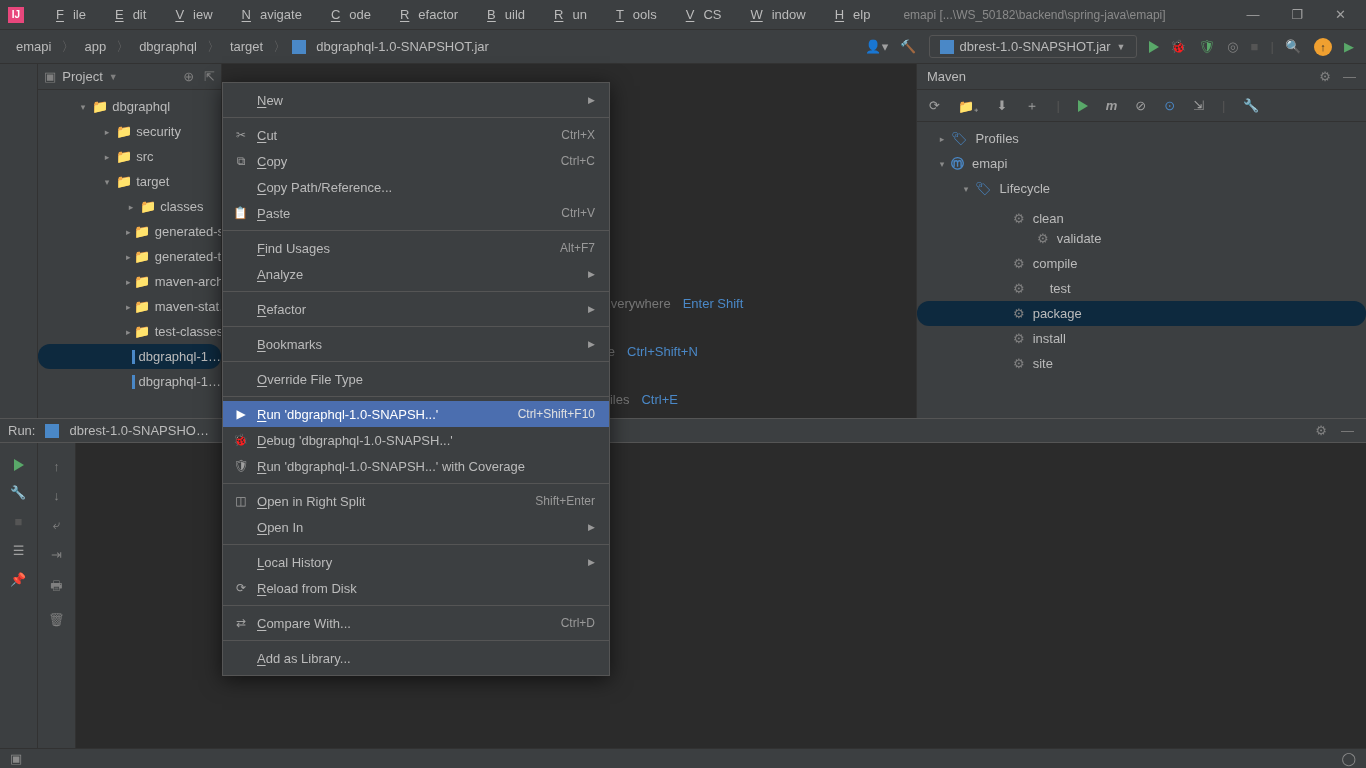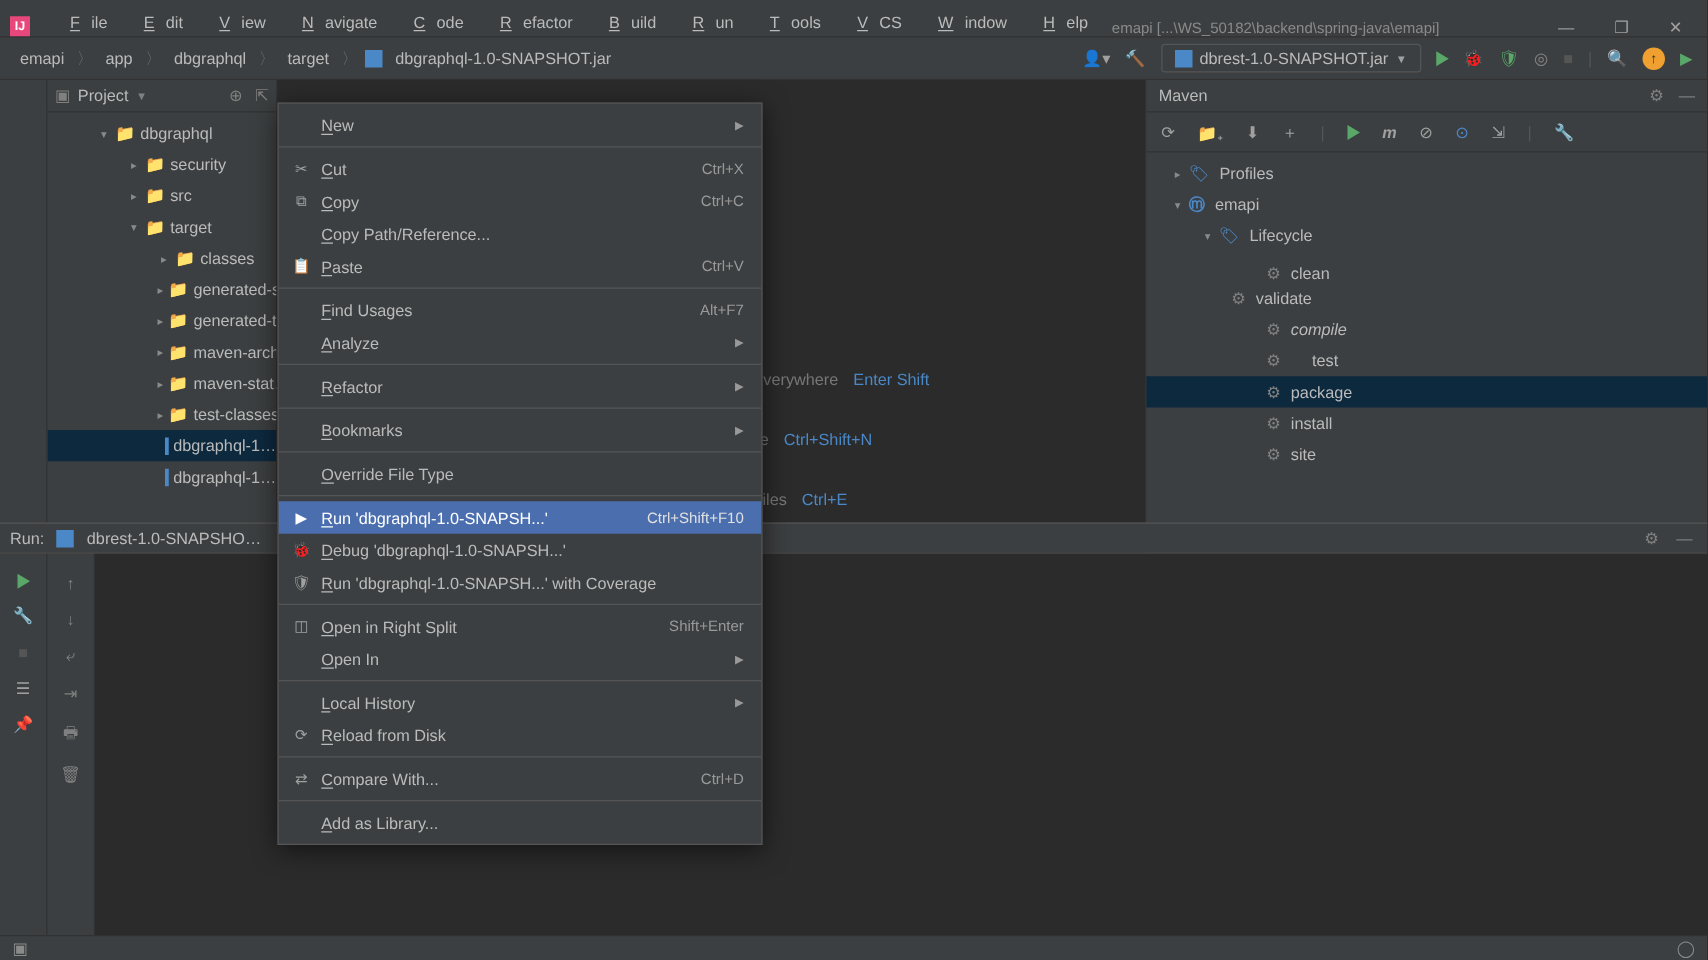--- a/index.html
+++ b/index.html
@@ -1,24 +1,24 @@
 <!DOCTYPE html>
 <html><head>
 <meta charset="utf-8">
 <style>
 * { margin:0; padding:0; box-sizing:border-box; font-family:"Segoe UI",Arial,sans-serif; font-size:13px; }
 body { background:#2b2b2b; color:#bbbbbb; width:1366px; height:768px; overflow:hidden; position:relative; }
 .u { text-decoration:underline; text-decoration-thickness:1px; text-underline-offset:2px; }
 
 
-.titlebar { height:30px; background:#3c3f41; display:flex; align-items:flex-end; padding:0 8px; border-bottom:1px solid #323232; }
+.titlebar { height:30px; background:#3c3f41; display:flex; align-items:center; padding:0 8px; border-bottom:1px solid #323232; }
 .app-icon { width:16px; height:16px; background:#e8477c; margin-right:14px; font-size:10px; color:#fff; display:flex; align-items:center; justify-content:center; font-weight:bold; }
 .menubar { display:flex; gap:2px; }
 .menubar span { padding:4px 9px; cursor:pointer; }
-.win-title { margin-left:10px; color:#8a8a8a; font-size:12px; }
+.win-title { margin-left:24px; color:#8a8a8a; font-size:12px; }
 .win-ctrl { margin-left:auto; display:flex; gap:32px; color:#a0a0a0; font-size:13px; padding-right:12px; }
 .win-ctrl span { cursor:pointer; }
 
 
 .navbar { height:34px; background:#3c3f41; display:flex; align-items:center; padding:0 12px; border-bottom:1px solid #323232; }
 .crumbs { display:flex; align-items:center; gap:6px; }
 .crumbs .sep { color:#6b6b6b; }
 .crumb { padding:2px 4px; }
 .tool-right { margin-left:auto; display:flex; align-items:center; gap:12px; }
 .run-config { background:#3c3f41; border:1px solid #555; border-radius:3px; padding:3px 10px; display:flex; align-items:center; gap:6px; }
@@ -27,21 +27,21 @@
 .green-play { width:0; height:0; border-left:10px solid #59a869; border-top:6px solid transparent; border-bottom:6px solid transparent; display:inline-block; }
 .orange-badge { width:18px; height:18px; background:#f0a030; border-radius:50%; display:flex; align-items:center; justify-content:center; color:#2b2b2b; font-weight:bold; font-size:11px; }
 
 
 .workspace { position:absolute; top:64px; left:0; right:0; bottom:20px; display:flex; }
 .side-left { width:38px; background:#3c3f41; border-right:1px solid #323232; }
 .project-pane { width:184px; background:#3c3f41; border-right:1px solid #323232; display:flex; flex-direction:column; }
 .pane-header { height:26px; display:flex; align-items:center; padding:0 6px; gap:6px; border-bottom:1px solid #323232; }
 .tree { flex:1; overflow:hidden; padding-top:4px; }
 .tree-row { display:flex; align-items:center; height:25px; padding-left:4px; gap:4px; white-space:nowrap; }
-.tree-row.sel { background:#0d293e; }
+.tree-row.sel { background:#0d293e;border-radius:12px; }
 .chev { width:10px; display:inline-block; color:#8a8a8a; font-size:9px; text-align:center; }
 .fld { color:#87939a; }
 .fld-y { color:#c9a86a; }
 
 .editor { flex:1; background:#2b2b2b; position:relative; }
 .placeholder { position:absolute; top:216px; left:380px; color:#777; font-size:16px; line-height:48px; }
 .placeholder .key { color:#4a88c7; margin-left:12px; }
 
 .maven-pane { width:450px; background:#3c3f41; border-left:1px solid #323232; display:flex; flex-direction:column; }
 .maven-head { height:26px; display:flex; align-items:center; padding:0 10px; border-bottom:1px solid #323232; justify-content:space-between; }
@@ -252,29 +252,29 @@
         <div class="tree-row" style="padding-left: 44px;">
           <span class="chev">▾</span>
           <span style="color:#4a88c7;">🏷</span>
           <span style="margin-left:4px;">Lifecycle</span>
         </div>
         <div class="tree-row" style="padding-left: 82px; align-items: flex-end;">
           <span class="chev"></span>
           <span class="gear-ic"></span>
           <span style="margin-left:4px;">clean</span>
         </div>
-        <div class="tree-row" style="padding-left: 54px;">
+        <div class="tree-row" style="padding-left: 106px;">
           <span class="chev"></span>
           <span class="gear-ic"></span>
           <span style="margin-left:4px;">validate</span>
         </div>
         <div class="tree-row" style="padding-left: 82px;">
           <span class="chev"></span>
           <span class="gear-ic"></span>
-          <span style="margin-left:4px;font-style:italic;">compile</span>
+          <span style="margin-left:4px;">compile</span>
         </div>
         <div class="tree-row" style="padding-left: 82px;">
           <span class="chev"></span>
           <span class="gear-ic"></span>
           <span style="margin-left:21px;">test</span>
         </div>
         <div class="tree-row sel" style="padding-left: 82px;">
           <span class="chev"></span>
           <span class="gear-ic"></span>
           <span style="margin-left:4px;">package</span>

